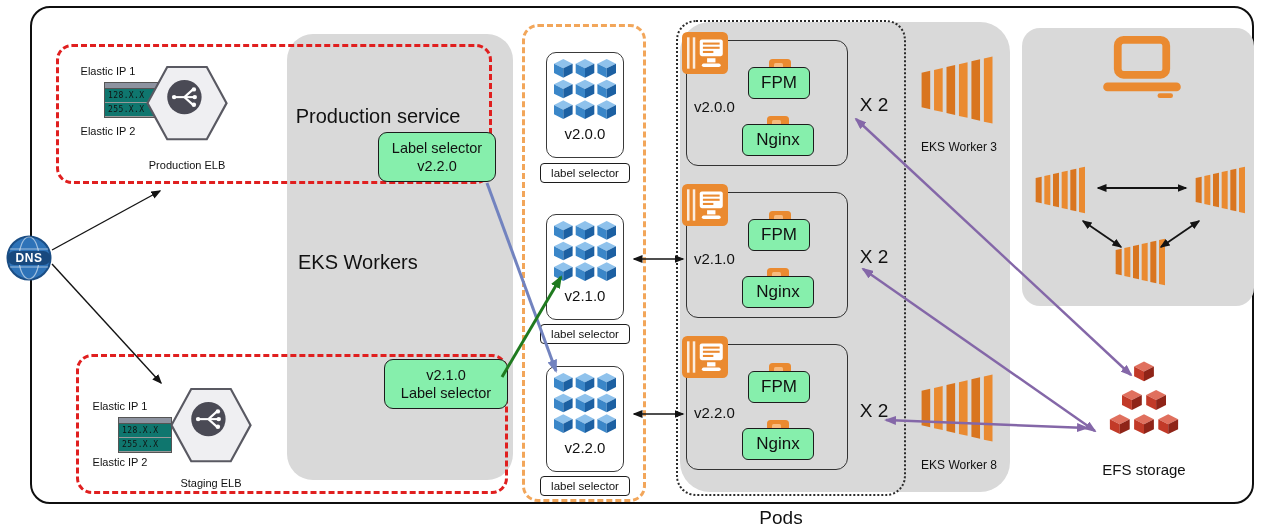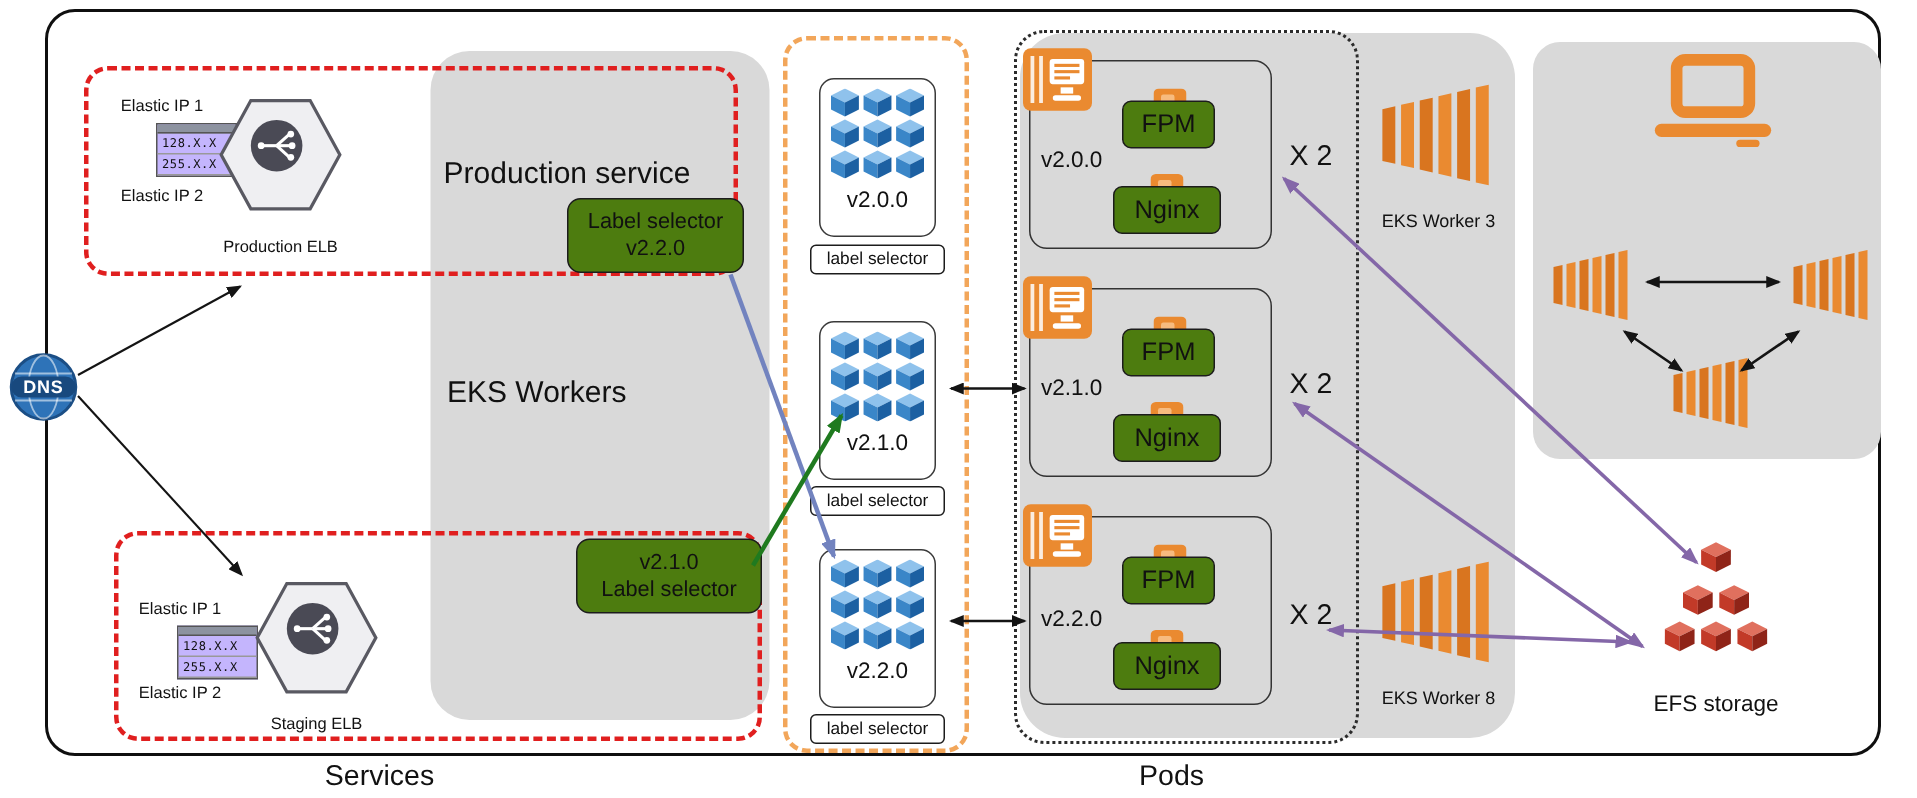--- a/index.html
+++ b/index.html
@@ -7,33 +7,33 @@
   .stage{position:relative;width:1278px;height:532px;background:#fff;overflow:hidden;
          font-family:"Liberation Sans","DejaVu Sans",sans-serif;color:#111;}
   .abs{position:absolute;}
   .center{display:flex;align-items:center;justify-content:center;text-align:center;}
   .vcenter{display:flex;flex-direction:column;align-items:center;justify-content:center;text-align:center;line-height:1.25;}
   .panel{background:#d9d9d9;}
   .outer-border{border:2.5px solid #0f0f0f;border-radius:20px;}
   .dashed-red{border:3px dashed #e01f1f;border-radius:16px;}
   .dashed-orange{border:3px dashed #f2a65a;border-radius:16px;}
   .dotted-black{border:2.5px dotted #2b2b2b;border-radius:20px;}
-  .wbox{background:#4d7c0f;border:1.6px solid #1c1c1c;border-radius:9px;}
+  .wbox{background:#86efac;border:1.6px solid #1c1c1c;border-radius:9px;}
   .group-box{background:transparent;border:1.6px solid #333;border-radius:12px;}
   .dep-box{background:#fff;border:1.6px solid #3a3a3a;border-radius:10px;}
   .small-box{background:#fff;border:1.4px solid #1c1c1c;border-radius:4px;}
   .t20{font-size:20px;}
   .t19{font-size:19px;}
   .t17{font-size:17px;}
   .t15{font-size:15px;}
   .t14{font-size:14.5px;}
   .t12{font-size:12px;}
   .t11{font-size:11px;}
   .t11s{font-size:11.5px;}
-  .ipbox{background:#c4b5fd;border:1px solid #555;font-family:"DejaVu Sans Mono","Liberation Mono",monospace;font-size:8px;line-height:1;}
+  .ipbox{background:#0f766e;border:1px solid #555;font-family:"DejaVu Sans Mono","Liberation Mono",monospace;font-size:8px;line-height:1;}
   .ipbox .hd{height:6px;background:#8d93a0;border-bottom:1px solid #555;}
   .ipbox .rw{padding:3px 3px 2px 3px;border-bottom:1px solid #999;letter-spacing:.4px;white-space:nowrap;}
   .dns-wrap{width:46px;height:46px;}
   .dns-label{position:absolute;left:0;top:16px;width:100%;text-align:center;color:#fff;
              font-weight:bold;font-size:12px;letter-spacing:.5px;}
   svg{display:block;}
   .arrows{pointer-events:none;z-index:60;}
 </style>
 </head>
 <body>
@@ -292,21 +292,20 @@
       <g stroke="rgba(255,255,255,.55)" fill="none" stroke-width="1.2">
         <ellipse cx="23" cy="23" rx="10" ry="21"></ellipse>
         <line x1="4" y1="14" x2="42" y2="14"></line>
         <line x1="4" y1="32" x2="42" y2="32"></line>
       </g>
       <rect x="1.5" y="16" width="43" height="14" rx="7" fill="#18497e"></rect>
     </svg>
     <span class="dns-label">DNS</span>
   </div>
 
-  <div class="abs t19 center" style="left:188px;top:506px;width:130px;height:24px;">Services</div>
   <div class="abs t19 center" style="left:748px;top:506px;width:66px;height:24px;">Pods</div>
 
   <svg class="abs arrows" style="left:0;top:0;" width="1278" height="532" viewBox="0 0 1278 532">
     <defs>
       <marker id="ah-k" viewBox="0 0 10 8" refX="8.5" refY="4" markerWidth="10" markerHeight="8" markerUnits="userSpaceOnUse" orient="auto-start-reverse">
         <path d="M0,0 L10,4 L0,8 Z" fill="#141414"></path>
       </marker>
       <marker id="ah-b" viewBox="0 0 13 10" refX="11" refY="5" markerWidth="13" markerHeight="10" markerUnits="userSpaceOnUse" orient="auto-start-reverse">
         <path d="M0,0 L13,5 L0,10 Z" fill="#7283bf"></path>
       </marker>

